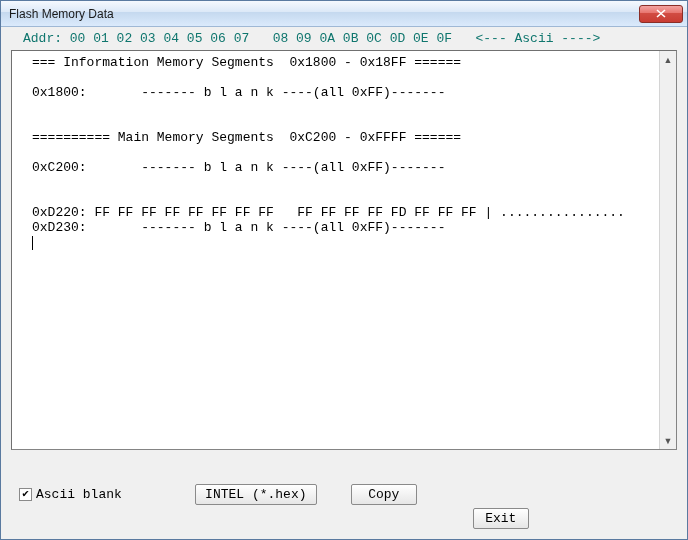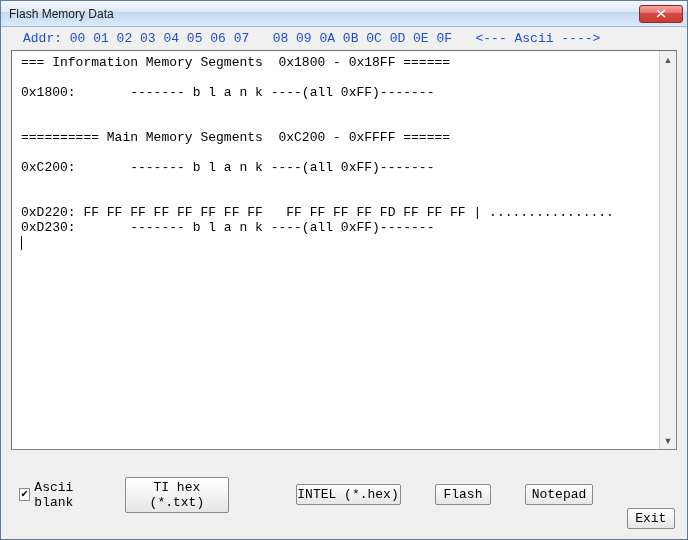--- a/index.html
+++ b/index.html
@@ -43,37 +43,37 @@
     display: flex;
     align-items: center;
     justify-content: center;
     cursor: pointer;
   }
   .close-btn svg { display: block; }
   .header-row {
     padding: 4px 22px 2px 22px;
     font-family: "Courier New", monospace;
     font-size: 13px;
-    color: #1d4ed8;
+    color: #0f766e;
     white-space: pre;
     background: #f0f0f0;
   }
   .content-frame {
     flex: 1;
     margin: 2px 10px 6px 10px;
     background: #fff;
     border: 1px solid #848484;
     border-top-color: #707070;
     border-left-color: #707070;
     position: relative;
     display: flex;
   }
   .content-text {
     flex: 1;
-    padding: 4px 4px 4px 9px;
+    padding: 4px 4px 4px 20px;
     font-family: "Courier New", monospace;
     font-size: 13px;
     line-height: 15px;
     color: #000;
     white-space: pre;
     overflow: hidden;
   }
   .scrollbar {
     width: 17px;
     background: #f0f0f0;
@@ -176,24 +176,22 @@
       <div class="arrow up">▲</div>
       <div class="arrow down">▼</div>
     </div>
   </div>
 
   <div class="button-row">
     <label class="checkbox-wrap">
       <span class="checkbox">✔</span>
       <span>Ascii blank</span>
     </label>
-    <button class="btn ti">TI hex (*.txt)</button>
     <span class="gap1"></span>
     <button class="btn intel">INTEL (*.hex)</button>
     <span class="gap1"></span>
-    <button class="btn copy">Flash</button>
+    <button class="btn copy">Copy</button>
     <span class="gap1"></span>
-    <button class="btn note">Notepad</button>
     <span class="gap1"></span>
     <button class="btn exit">Exit</button>
   </div>
 
 </div>
 
 </body></html>

